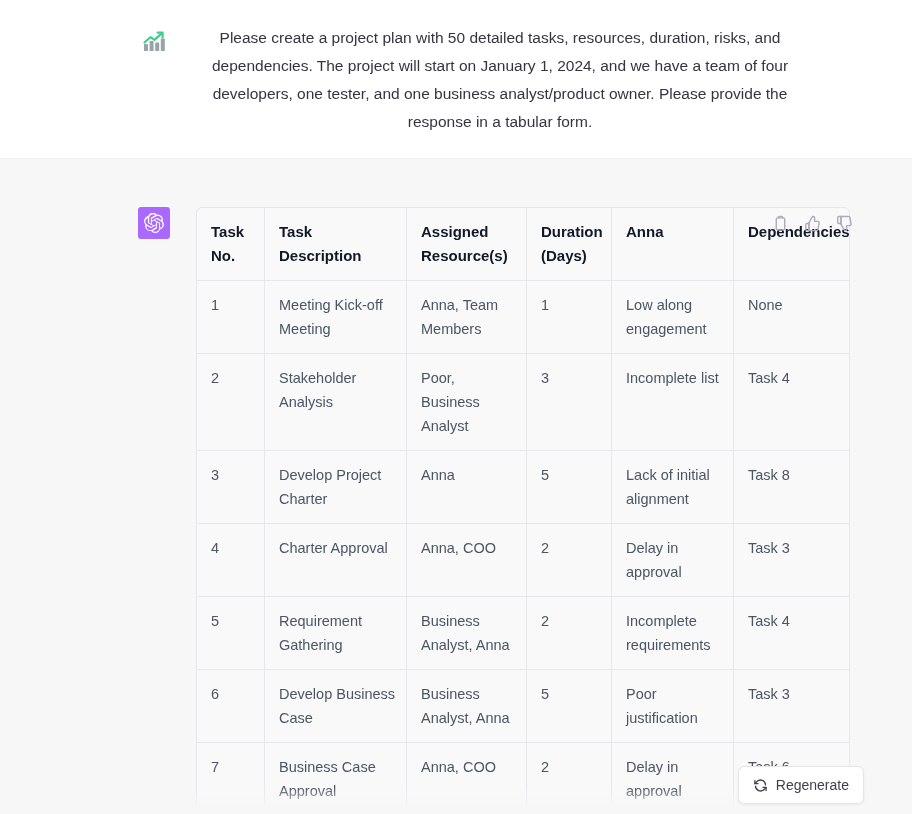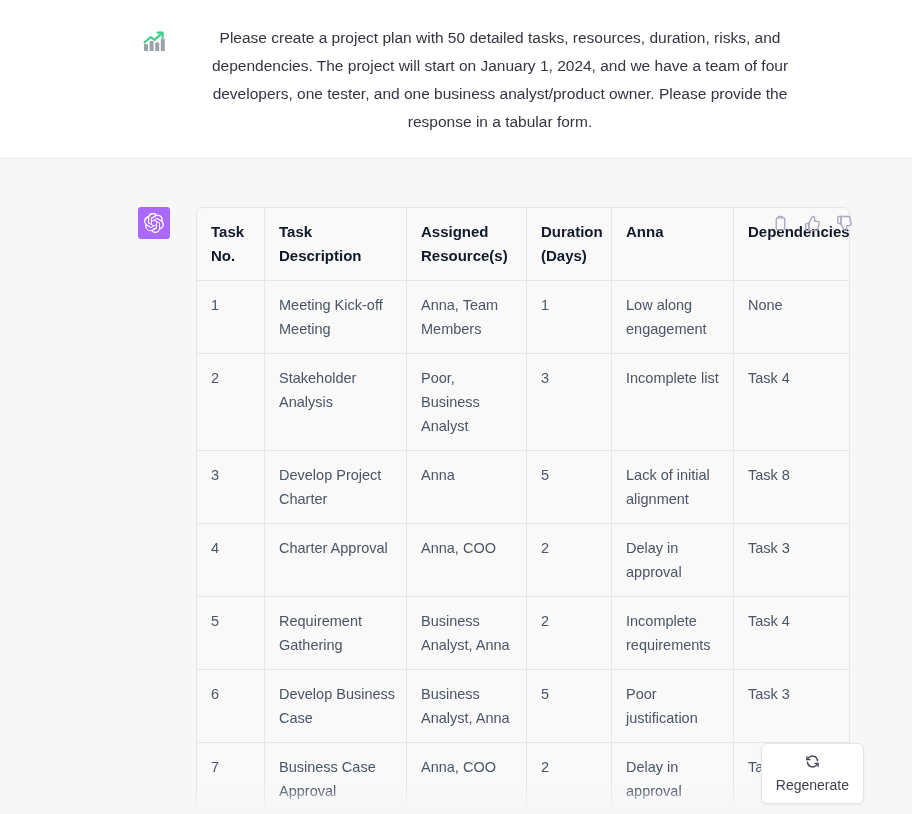--- a/index.html
+++ b/index.html
@@ -190,21 +190,20 @@
     gap: 8px;
     background: #ffffff;
     border: 1px solid #e5e5e5;
     border-radius: 6px;
     padding: 10px 14px;
     font-size: 14px;
     color: #40414f;
     cursor: pointer;
     box-shadow: 0 1px 3px rgba(0,0,0,0.06);
     font-family: "Liberation Sans", sans-serif;
-    flex-direction: column;
   }
 
   .regenerate svg { display: block; color: #40414f; }
 </style>
 </head>
 <body>
 
 <div id="app">
 
   <div class="msg msg-user">

